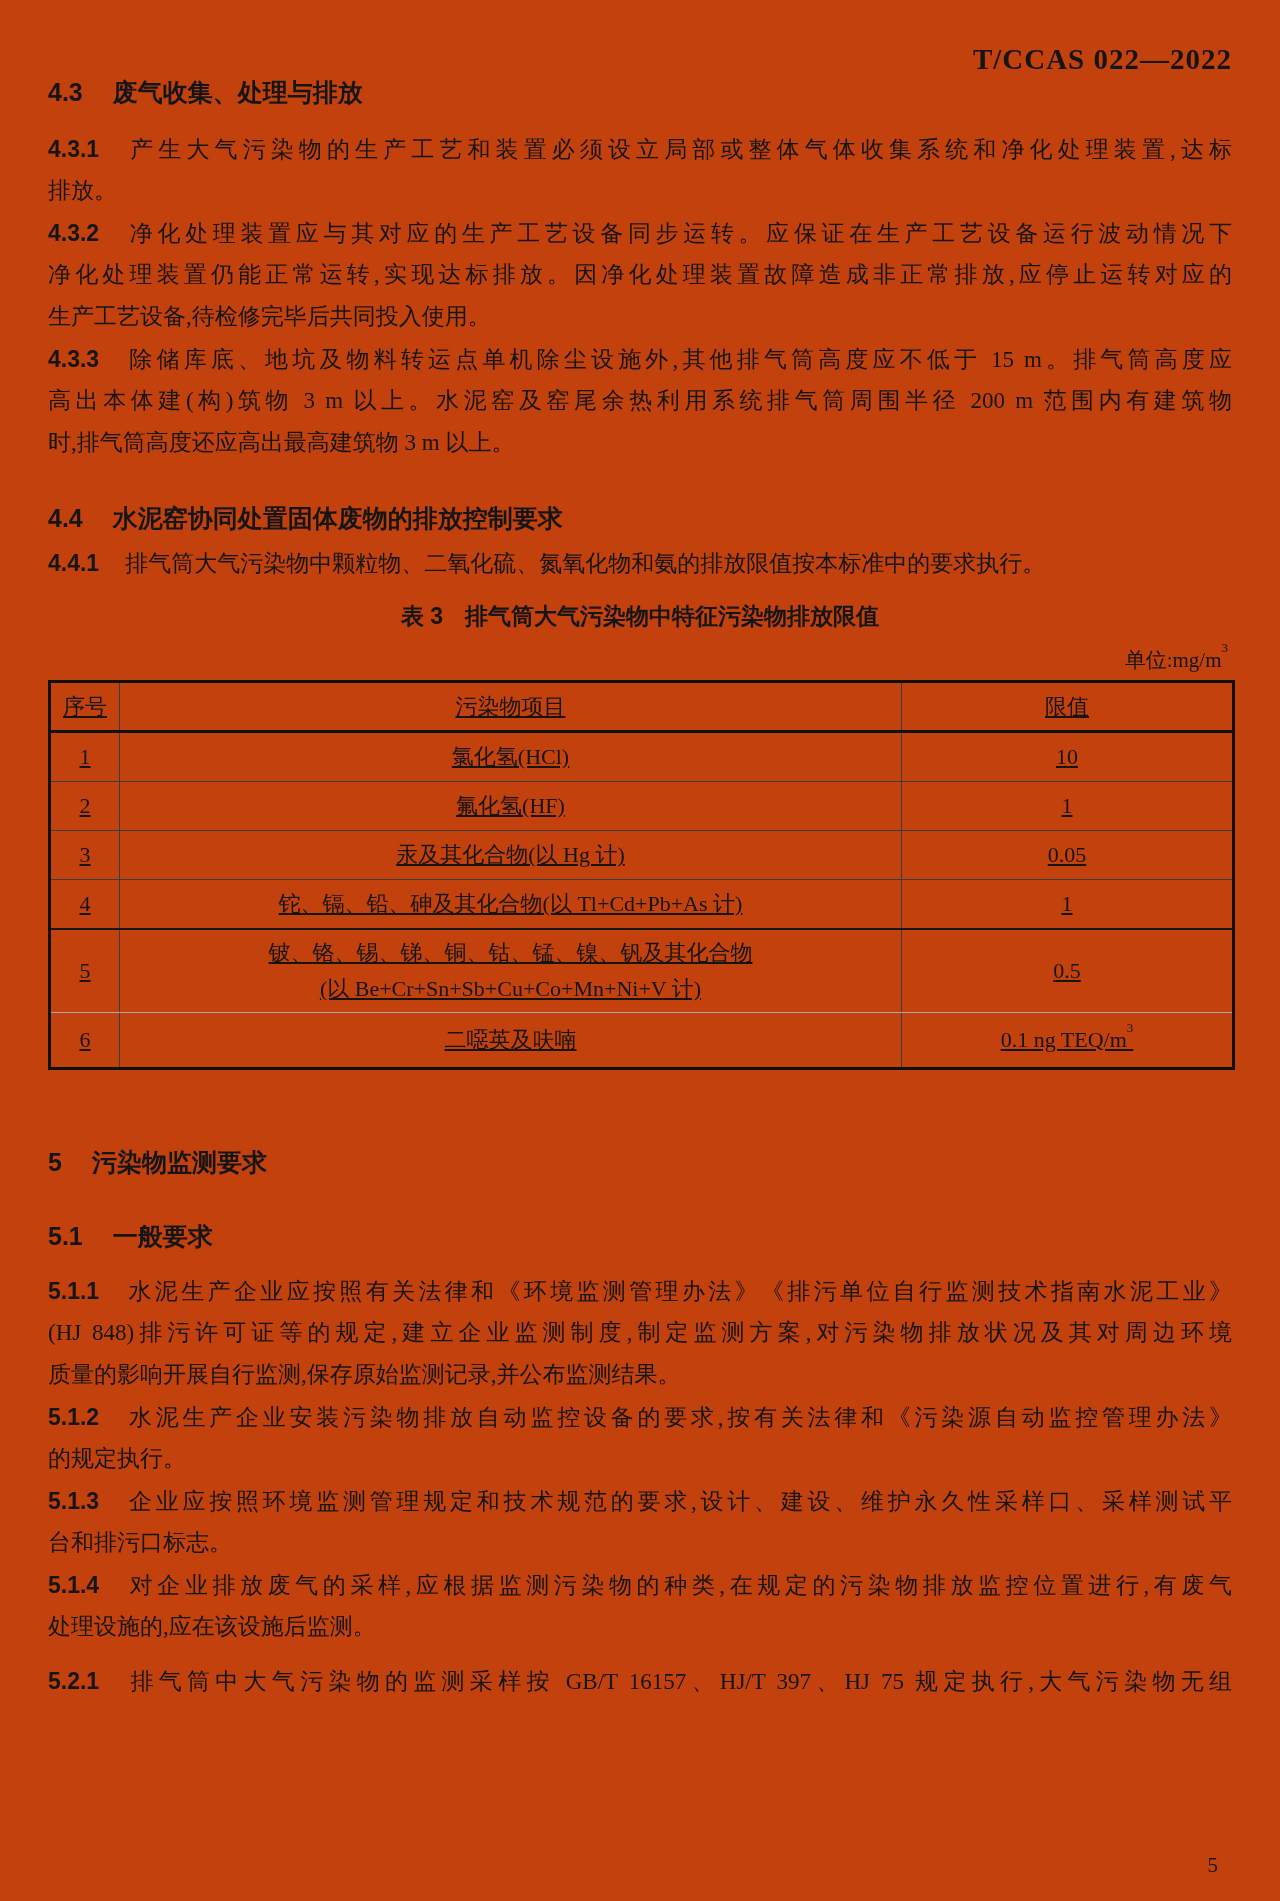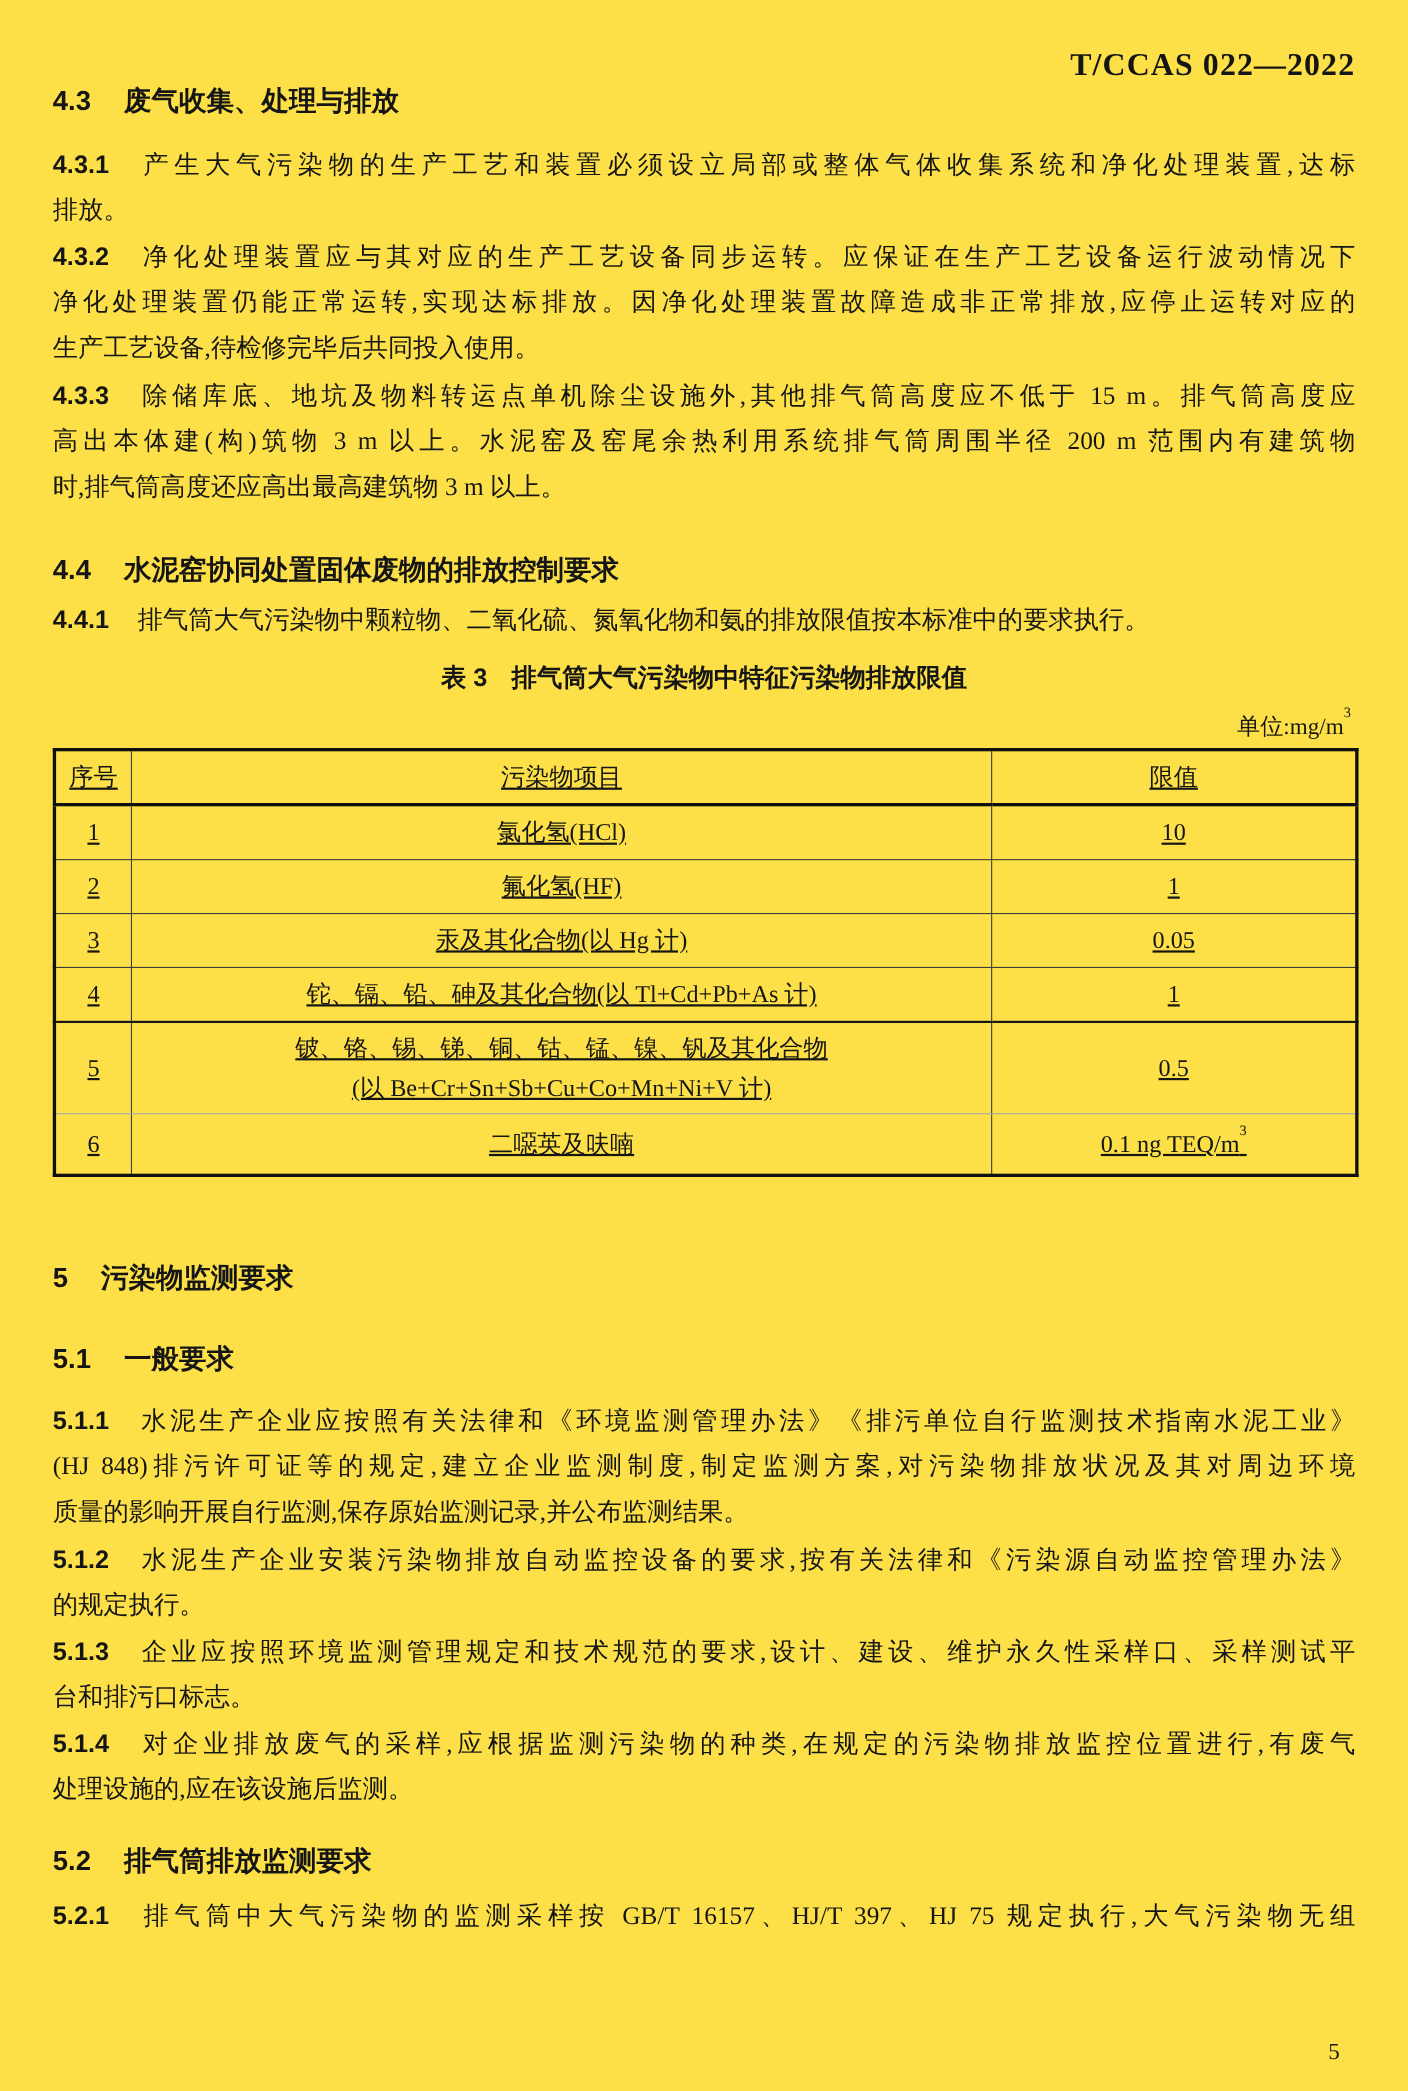--- a/index.html
+++ b/index.html
@@ -1,21 +1,21 @@
 <!DOCTYPE html>
 <html><head>
 <meta charset="utf-8">
 <style>
   html, body { margin: 0; padding: 0; background: #e8e8e8; }
   .page {
     position: relative;
     width: 1280px;
     height: 1901px;
     margin: 0 auto;
-    background: #fde047;
+    background: #c2410c;
     box-sizing: border-box;
     padding: 42px 48px 0 48px;
     color: #151515;
     font-family: "Liberation Serif", "DejaVu Serif", serif;
     overflow: hidden;
   }
   .doc-header {
     height: 34px;
     line-height: 34px;
     text-align: right;
@@ -225,23 +225,20 @@
   <div class="para">
     <div class="line fill"><span class="cnum">5.1.3</span><span>企业应按照环境监测管理规定和技术规范的要求,设计、建设、维护永久性采样口、采样测试平</span></div>
     <div class="line">台和排污口标志。</div>
   </div>
 
   <div class="para">
     <div class="line fill"><span class="cnum">5.1.4</span><span>对企业排放废气的采样,应根据监测污染物的种类,在规定的污染物排放监控位置进行,有废气</span></div>
     <div class="line">处理设施的,应在该设施后监测。</div>
   </div>
 
-  <div class="h-sec h52">
-    <span class="hnum">5.2</span><span>排气筒排放监测要求</span>
-  </div>
 
   <div class="para" style="margin-top:12px;">
     <div class="line fill"><span class="cnum">5.2.1</span><span>排气筒中大气污染物的监测采样按 GB/T 16157、HJ/T 397、HJ 75 规定执行,大气污染物无组</span></div>
   </div>
 
   <div class="page-num">5</div>
 
 </div>
 
 </body></html>

